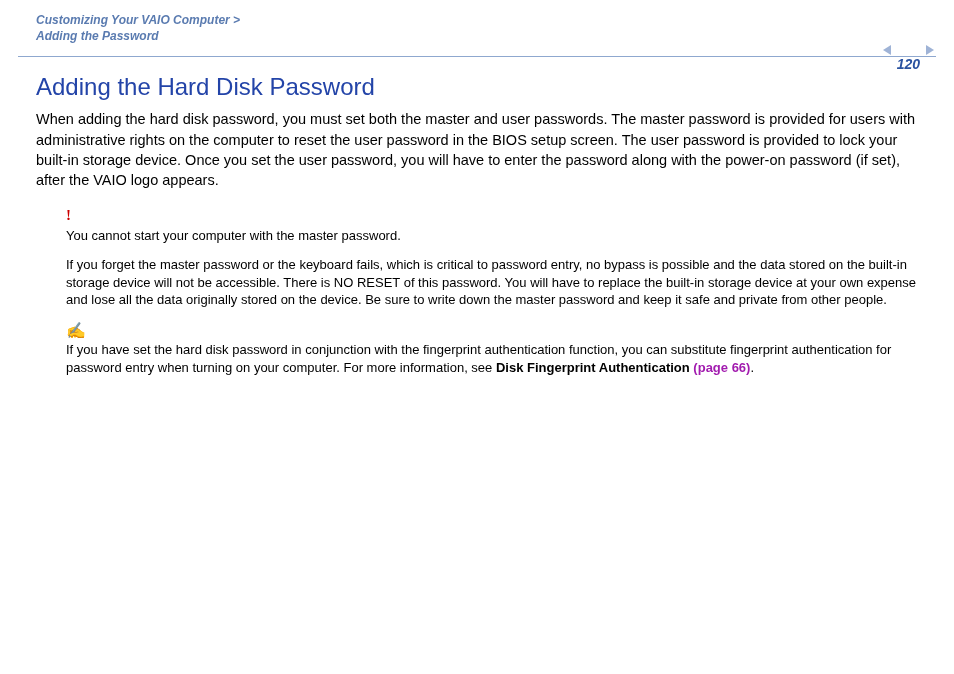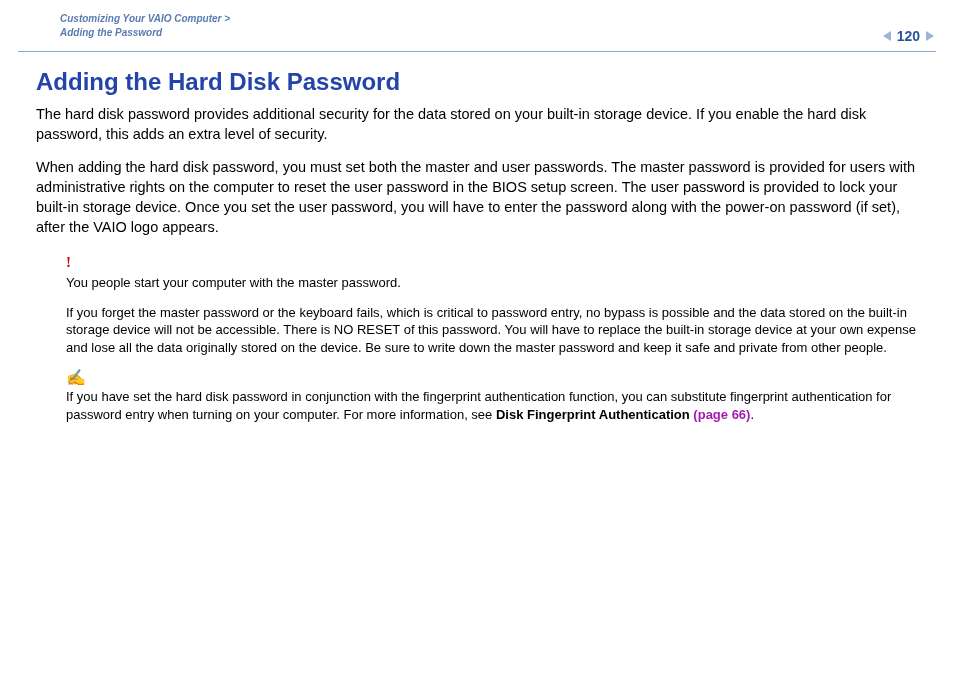--- a/index.html
+++ b/index.html
@@ -18,23 +18,22 @@
     box-sizing: border-box;
   }
   .header {
     position: relative;
     padding: 12px 36px 6px 36px;
   }
   .breadcrumb {
     color: #5a7bb0;
     font-style: italic;
     font-weight: bold;
-    font-size: 10px;
+    font-size: 12px;
     line-height: 1.35;
-    margin-left: 24px;
   }
   .pagenum-wrap {
     position: absolute;
     right: 20px;
     top: 28px;
     display: flex;
     align-items: center;
     gap: 6px;
   }
   .arrow {
@@ -46,33 +45,35 @@
     border-right: 8px solid #9fb3d6;
   }
   .arrow.right {
     border-top: 5px solid transparent;
     border-bottom: 5px solid transparent;
     border-left: 8px solid #9fb3d6;
   }
   .pagenum {
     color: #2a52a0;
     font-weight: bold;
+    font-style: italic;
     font-size: 14px;
+    margin-top: 28px;
   }
   .rule {
     margin: 6px 18px 0 18px;
     border: none;
     border-top: 1px solid #8fa8cf;
   }
   .content {
     padding: 16px 36px 0 36px;
   }
   h1.section-title {
     color: #2344a8;
-    font-weight: bold;
+    font-weight: normal;
     font-size: 24px;
     margin: 0 0 8px 0;
   }
   .body-text {
     font-size: 14.5px;
     line-height: 1.4;
     margin: 0 0 12px 0;
   }
   .note-block {
     margin-left: 30px;
@@ -110,26 +111,25 @@
       <span class="pagenum">120</span>
       <span class="arrow right"></span>
     </div>
   </div>
 
   <hr class="rule">
 
   <div class="content">
     <h1 class="section-title">Adding the Hard Disk Password</h1>
 
-    <p class="body-text">The hard disk password provides additional security for the data stored on your built-in storage device. If you enable the hard disk password, this adds an extra level of security.</p>
     <p class="body-text">When adding the hard disk password, you must set both the master and user passwords. The master password is provided for users with administrative rights on the computer to reset the user password in the BIOS setup screen. The user password is provided to lock your built-in storage device. Once you set the user password, you will have to enter the password along with the power-on password (if set), after the VAIO logo appears.</p>
 
     <div class="note-block">
       <span class="note-mark red">!</span>
-      <p class="note-text">You people start your computer with the master password.</p>
+      <p class="note-text">You cannot start your computer with the master password.</p>
       <p class="note-text">If you forget the master password or the keyboard fails, which is critical to password entry, no bypass is possible and the data stored on the built-in storage device will not be accessible. There is NO RESET of this password. You will have to replace the built-in storage device at your own expense and lose all the data originally stored on the device. Be sure to write down the master password and keep it safe and private from other people.</p>
     </div>
 
     <div class="note-block">
       <span class="note-mark blue">✍</span>
       <p class="note-text">
         <span>If you have set the hard disk password in conjunction with the fingerprint authentication function, you can substitute fingerprint authentication for password entry when turning on your computer. For more information, see </span><span class="bold">Disk Fingerprint Authentication </span><a class="link" href="#">(page 66)</a><span>.</span>
       </p>
     </div>
   </div>

